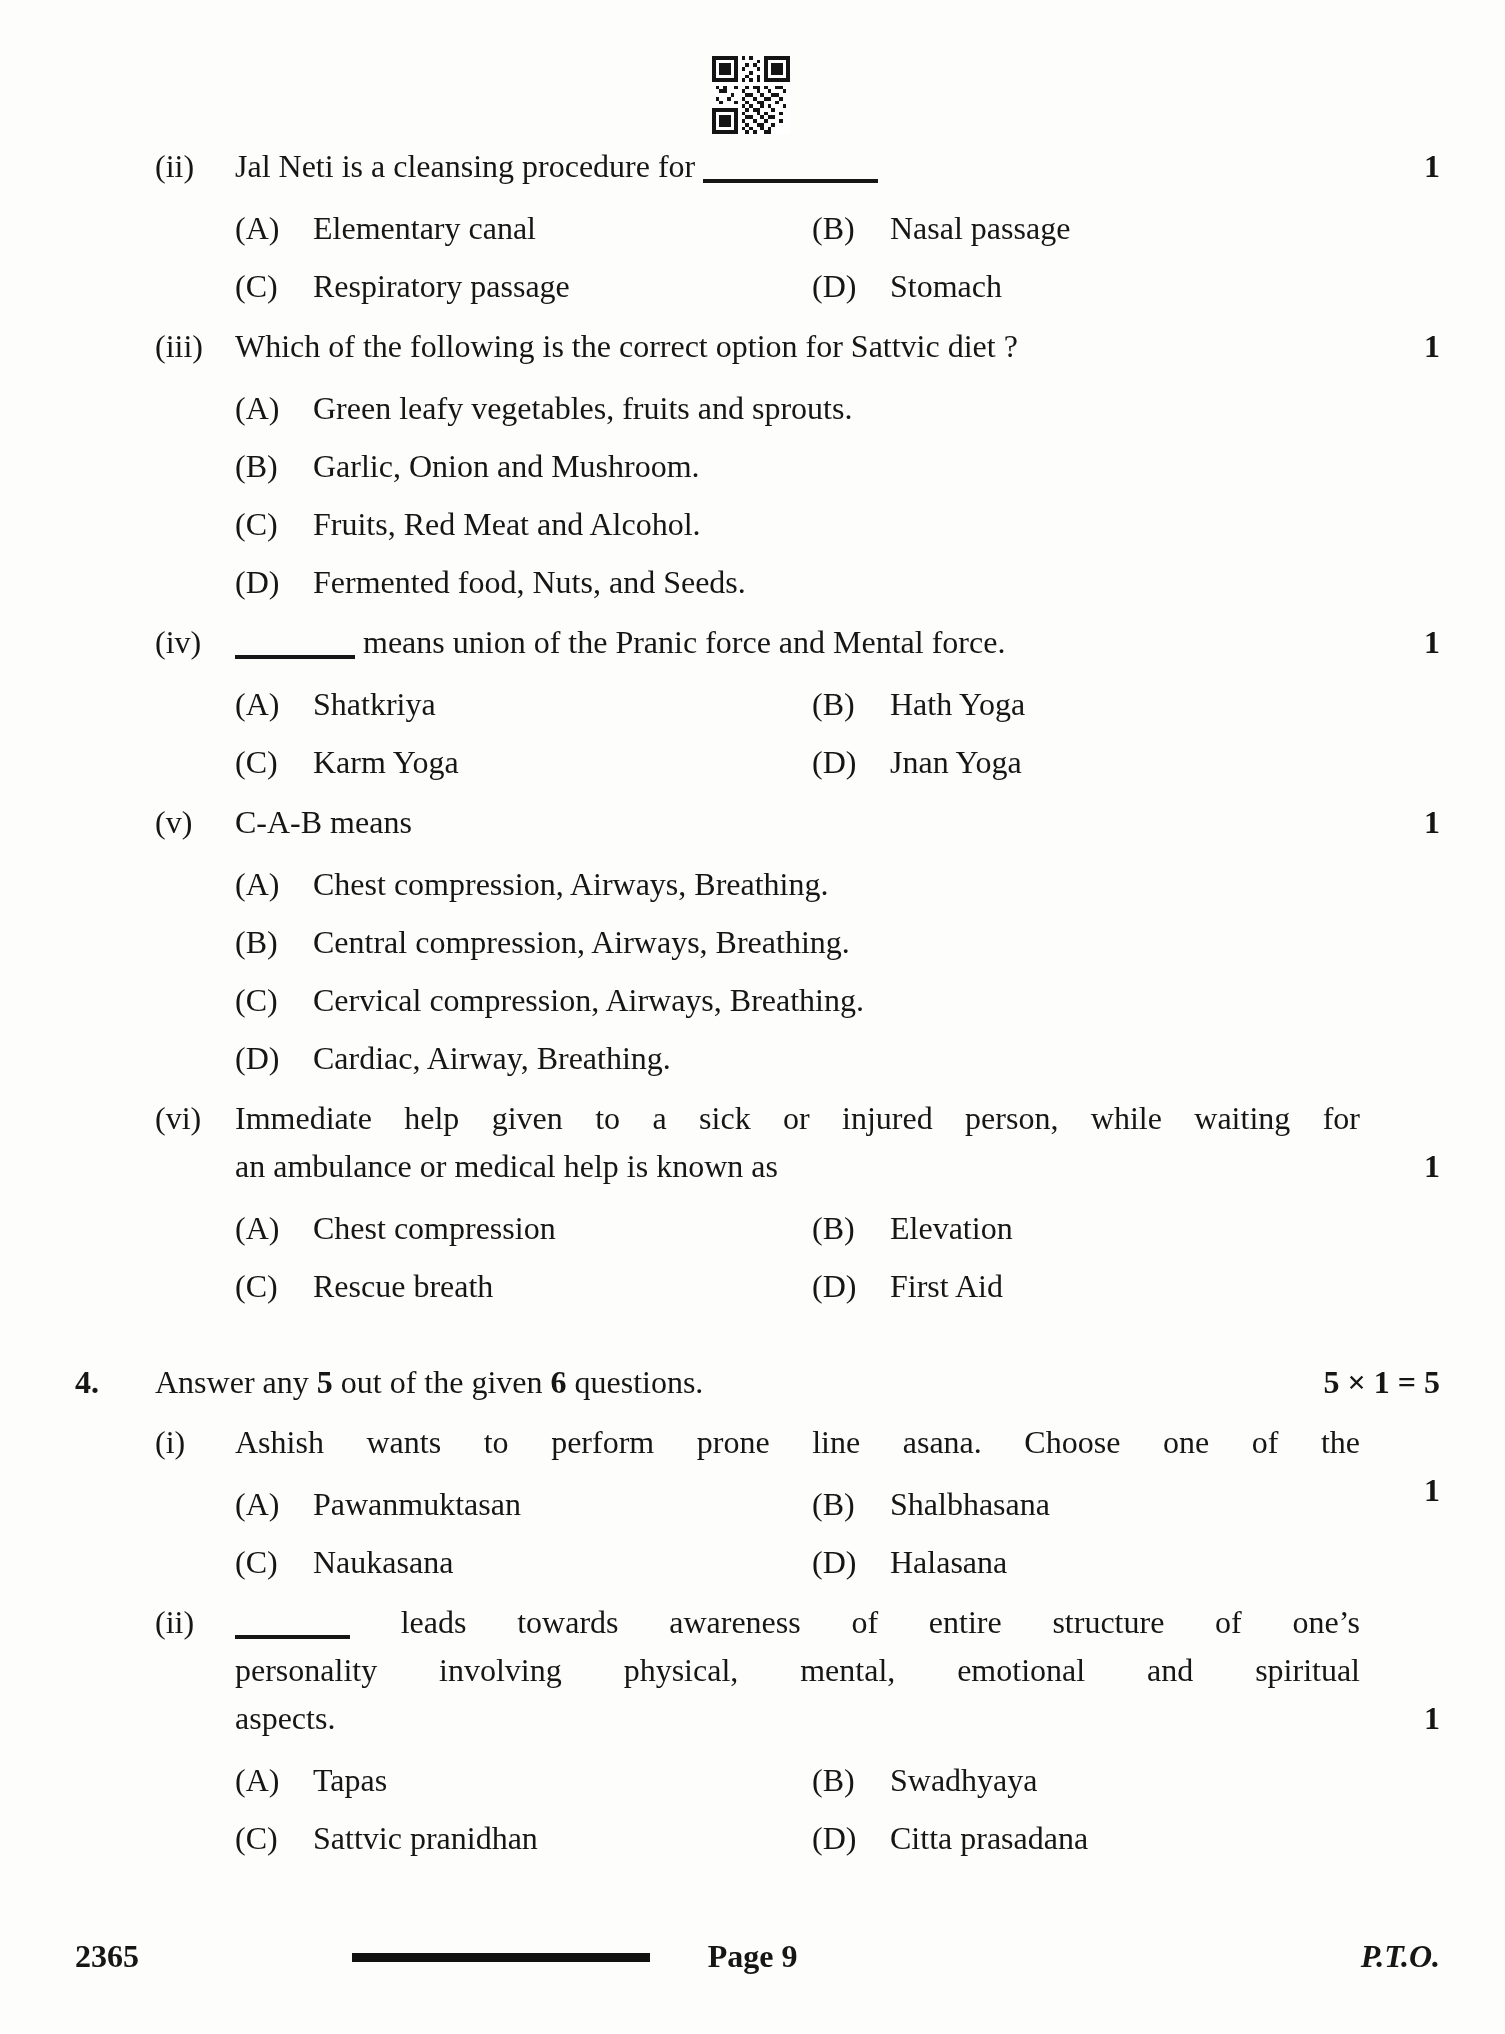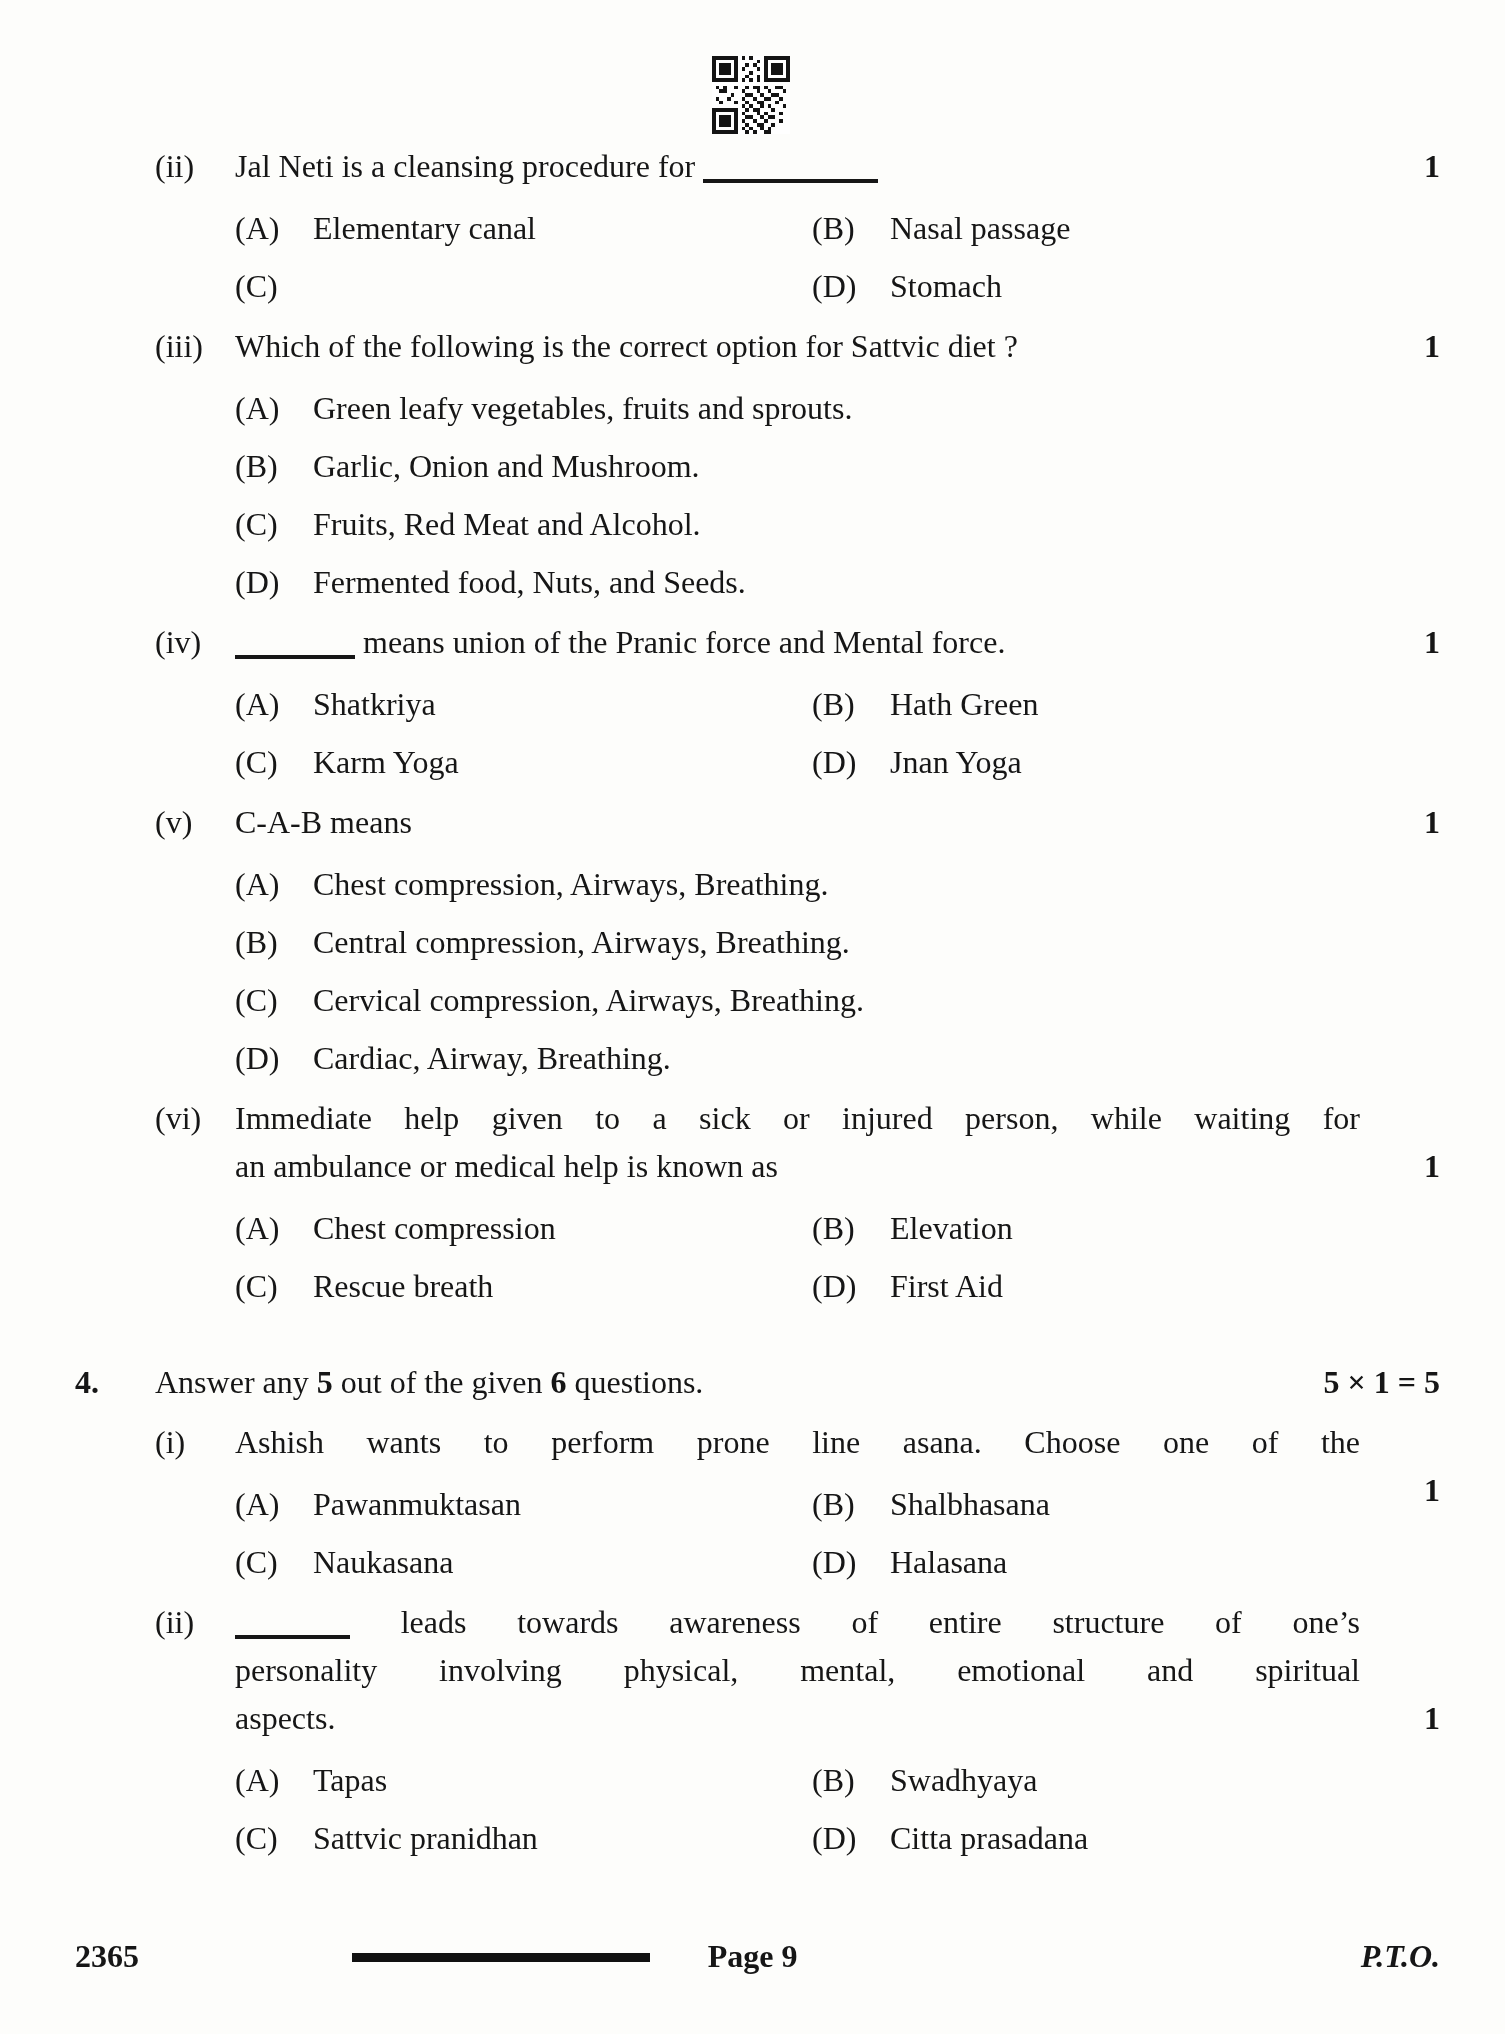--- a/index.html
+++ b/index.html
@@ -143,20 +143,21 @@
               <span class="opt-text">Elementary canal</span>
             </div>
             <div class="opt col2">
               <span class="opt-label">(B)</span>
               <span class="opt-text">Nasal passage</span>
             </div>
           </div>
           <div class="opt-row">
             <div class="opt col1">
               <span class="opt-label">(C)</span>
+              <span class="opt-text">Respiratory passage</span>
             </div>
             <div class="opt col2">
               <span class="opt-label">(D)</span>
               <span class="opt-text">Stomach</span>
             </div>
           </div>
         </div>
         <div class="marks" style="top: 0px;">1</div>
       </div>
       <div class="q-block">
@@ -194,21 +195,21 @@
         <div class="qnum">(iv)</div>
         <div class="qbody">
           <div class="qline"><span class="blank" style="width: 120px;"></span><span> means union of the Pranic force and Mental force.</span></div>
           <div class="opt-row first">
             <div class="opt col1">
               <span class="opt-label">(A)</span>
               <span class="opt-text">Shatkriya</span>
             </div>
             <div class="opt col2">
               <span class="opt-label">(B)</span>
-              <span class="opt-text">Hath Green</span>
+              <span class="opt-text">Hath Yoga</span>
             </div>
           </div>
           <div class="opt-row">
             <div class="opt col1">
               <span class="opt-label">(C)</span>
               <span class="opt-text">Karm Yoga</span>
             </div>
             <div class="opt col2">
               <span class="opt-label">(D)</span>
               <span class="opt-text">Jnan Yoga</span>

